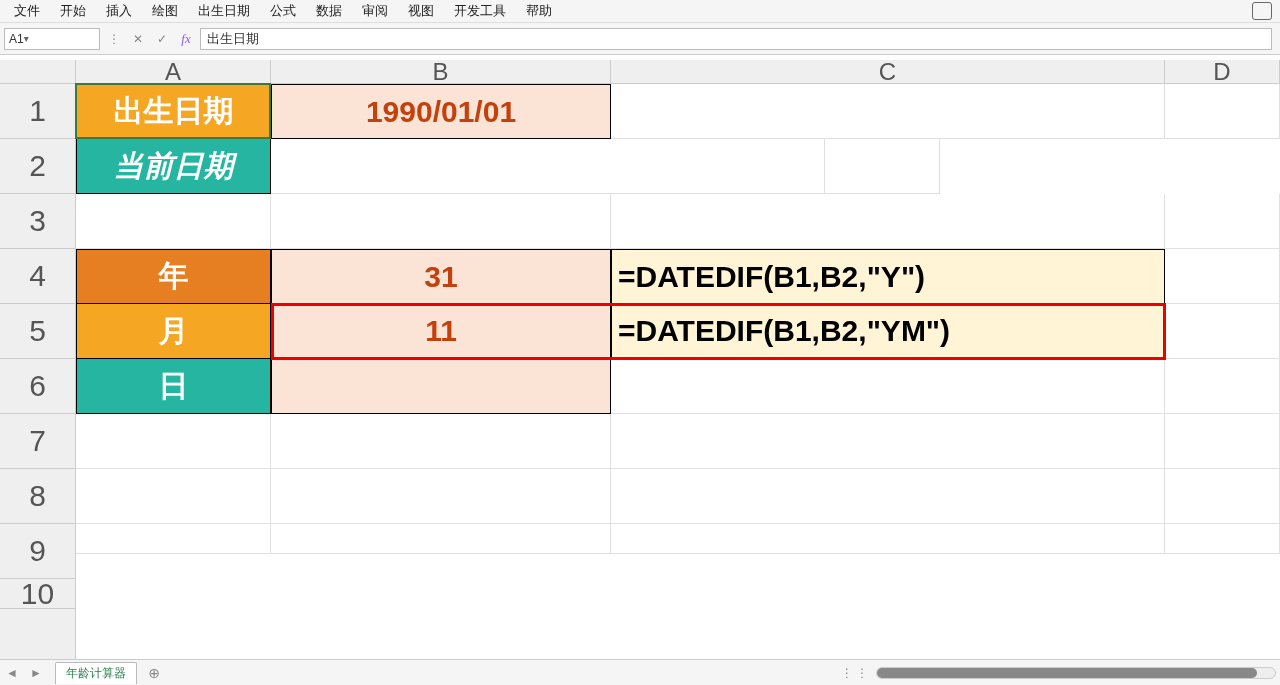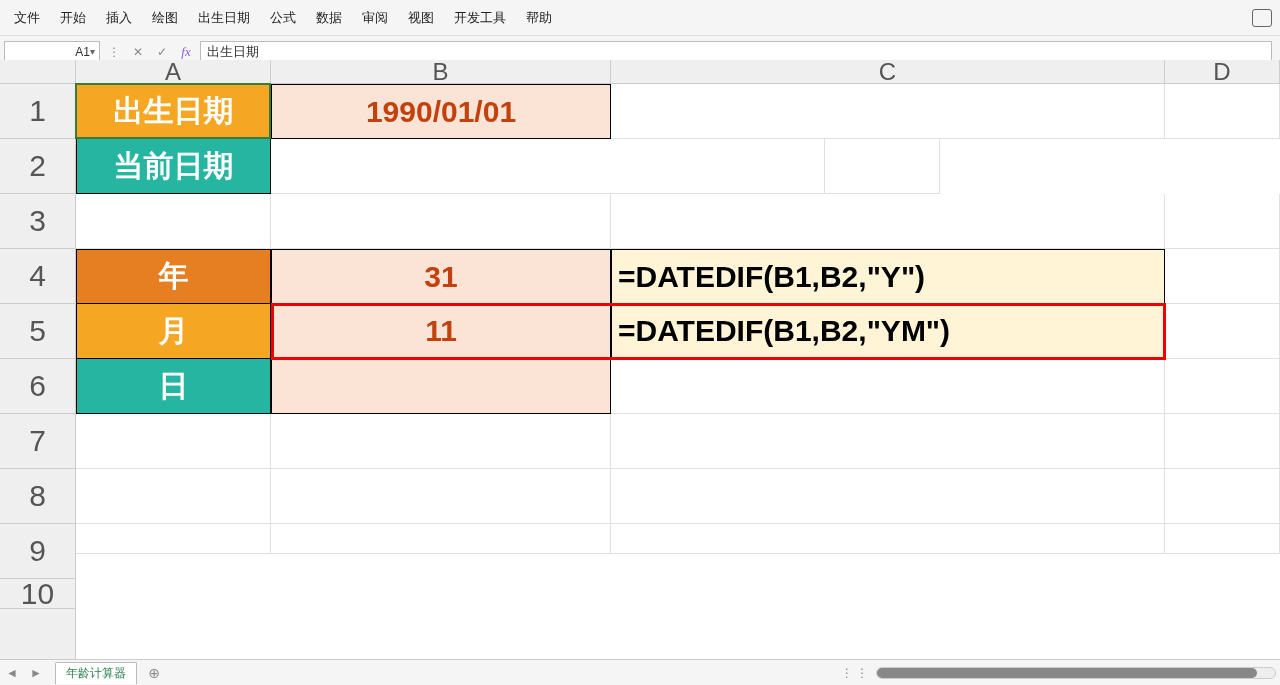--- a/index.html
+++ b/index.html
@@ -1,23 +1,23 @@
 <!DOCTYPE html>
 <html><head>
 <meta charset="utf-8">
 <style>
 * { box-sizing: border-box; margin: 0; padding: 0; font-family: "Microsoft YaHei", sans-serif; }
 body { background: #fff; width: 1280px; height: 685px; overflow: hidden; position: relative; }
 
-.menubar { height: 36px; background: #f5f5f5; display: flex; align-items: center; padding-left: 4px; border-bottom: 1px solid #ddd; }
+.menubar { height: 23px; background: #f5f5f5; display: flex; align-items: center; padding-left: 4px; border-bottom: 1px solid #ddd; }
 .menubar .mi { padding: 0 10px; font-size: 13px; cursor: pointer; color: #222; }
 .menubar .comment-icn { margin-left: auto; margin-right: 8px; width: 20px; height: 18px; border: 1.5px solid #666; border-radius: 3px; position: relative; }
 
 .toolrow { height: 32px; background: #f5f5f5; display: flex; align-items: center; gap: 4px; padding-left: 4px; border-bottom: 1px solid #ccc; }
-.namebox { width: 96px; height: 22px; display: flex; align-items: center; justify-content: flex-end; border: 1px solid #bbb; background: #fff; padding: 0 4px; font-size: 12px; color: #333; }
+.namebox { width: 96px; height: 22px; display: flex; align-items: center; justify-content: flex-start; border: 1px solid #bbb; background: #fff; padding: 0 4px; font-size: 12px; color: #333; }
 .namebox .dd { font-size: 10px; color: #666; }
 .tb-btn { width: 20px; height: 20px; display: flex; align-items: center; justify-content: center; color: #888; font-size: 12px; cursor: pointer; }
 .fx { font-style: italic; font-family: "Times New Roman", serif; font-size: 13px; color: #8b5cf6; }
 .fbar { flex: 1; height: 22px; border: 1px solid #bbb; background: #fff; margin-right: 8px; padding: 0 6px; font-size: 13px; display: flex; align-items: center; color: #333; }
 
 .sheet { position: absolute; top: 60px; left: 0; right: 0; bottom: 26px; overflow: hidden; }
 .corner { position: absolute; top: 0; left: 0; width: 76px; height: 24px; background: #efefef; border-right: 1px solid #ccc; border-bottom: 1px solid #ccc; }
 
 .colhdrs { position: absolute; top: 0; left: 76px; right: 0; height: 24px; display: flex; background: #efefef; border-bottom: 1px solid #ccc; }
 .ch { border-right: 1px solid #ccc; display: flex; align-items: center; justify-content: center; font-size: 24px; color: #555; font-weight: 400; }
@@ -33,21 +33,21 @@
 .cells { position: absolute; top: 24px; left: 76px; right: 0; bottom: 0; }
 .row { display: flex; height: 55px; }
 .row.r10 { height: 30px; }
 .cell { border-right: 1px solid #e0e0e0; border-bottom: 1px solid #e0e0e0; display: flex; align-items: center; justify-content: center; font-size: 30px; font-weight: bold; position: relative; }
 .cell.A { width: 195px; }
 .cell.B { width: 340px; }
 .cell.C { width: 554px; justify-content: flex-start; padding-left: 6px; }
 .cell.D { width: 115px; }
 
 .bg-amber { background: #f5a623; color: #fff; border-top: 1.5px solid #000; border-left: 1.5px solid #000; border-right: 1.5px solid #000; }
-.bg-teal { background: #26b5a0; color: #fff; border-left: 1.5px solid #000; border-right: 1.5px solid #000; border-bottom: 1.5px solid #000; }
+.bg-teal { background: #26b5a0; color: #fff; border-left: 1.5px solid #000; border-right: 1.5px solid #000; border-bottom: 1.5px solid #000; font-style: italic; }
 .bg-peach { background: #fbe3d6; color: #c2410c; border: 1.5px solid #000; }
 .bg-orange2 { background: #e67e22; color: #fff; border: 1.5px solid #000; }
 .bg-amber2 { background: #f5a623; color: #fff; border: 1.5px solid #000; }
 .bg-teal2 { background: #26b5a0; color: #fff; border: 1.5px solid #000; }
 .bg-ltyellow { background: #fff4d6; color: #000; border: 1.5px solid #000; }
 .peach-bottom { border-bottom: 1.5px solid #000; }
 .nt { border-top: none; }
 
 .sel { position: absolute; border: 2px solid #3a7b3a; pointer-events: none; }
 .redbox { position: absolute; border: 3px solid #e00; pointer-events: none; }

